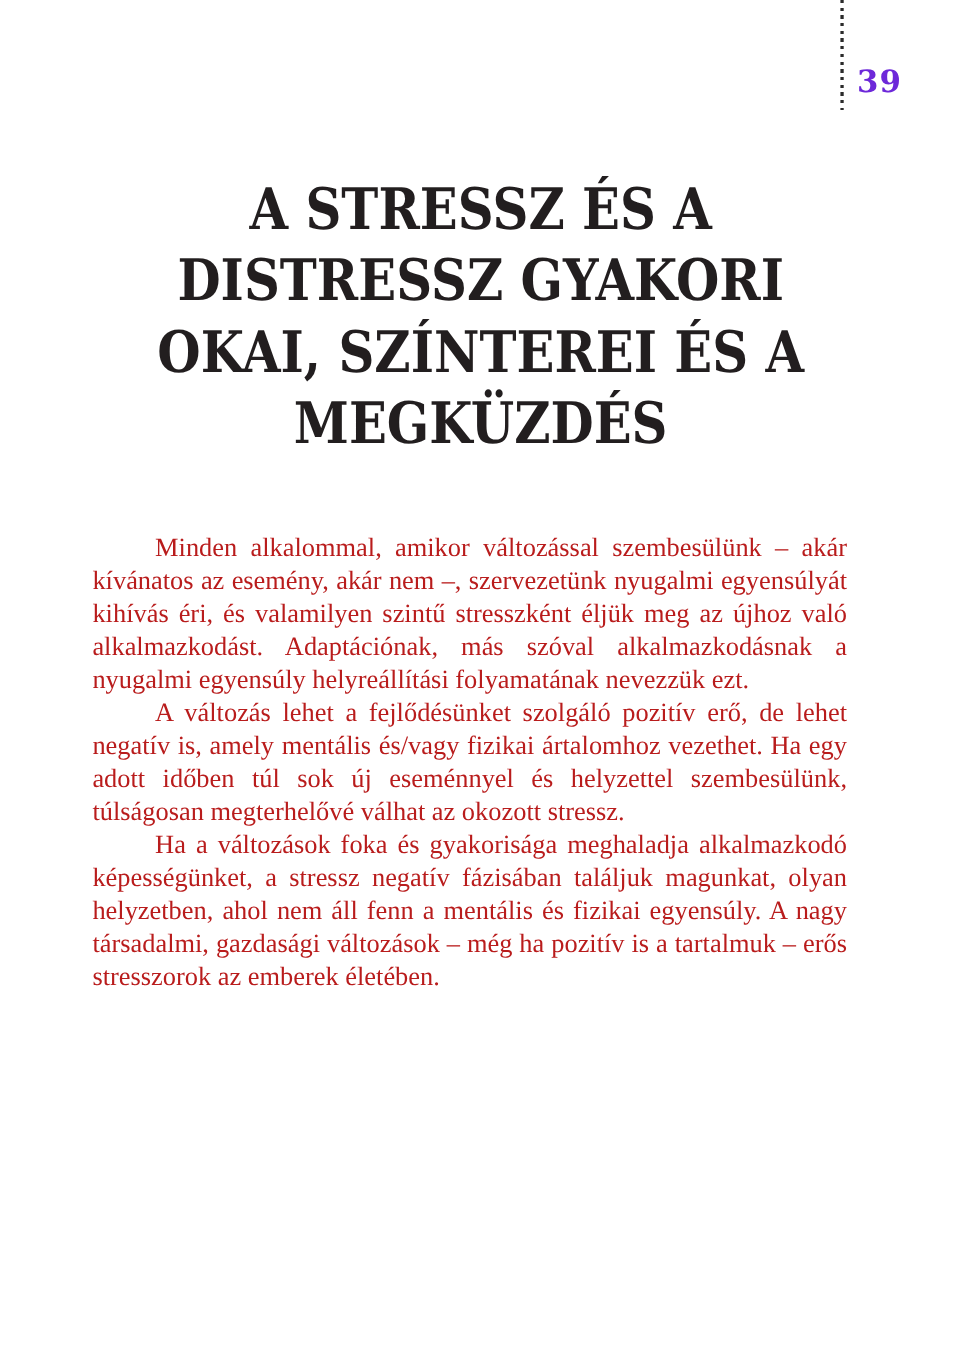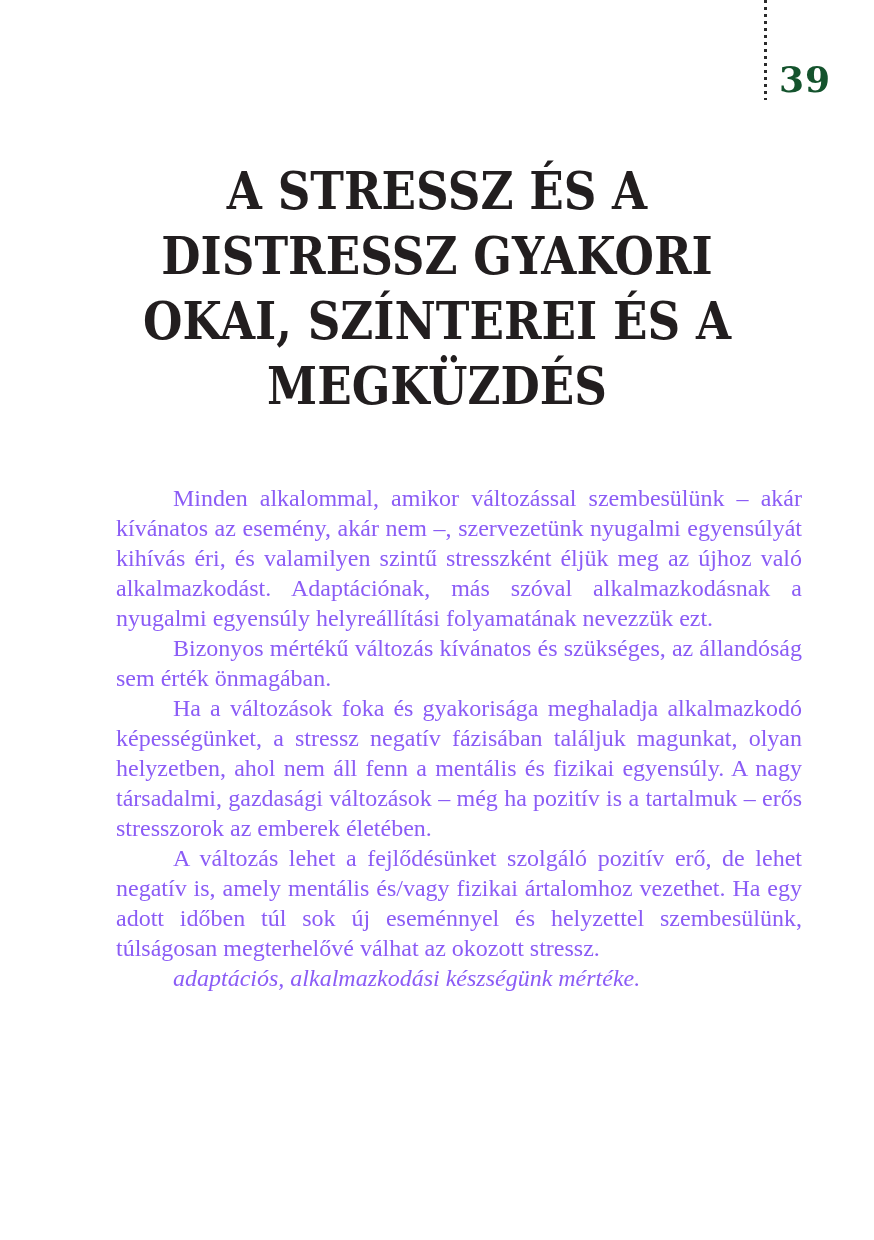--- a/index.html
+++ b/index.html
@@ -28,22 +28,22 @@
       #2b2b2b 0px, #2b2b2b 3px,
       transparent 3px, transparent 7px
     );
   }
   .page-number {
     position: absolute;
     left: 779px;
     top: 58px;
     font-family: "DejaVu Serif", serif;
     font-weight: bold;
-    font-size: 36px;
-    color: #14532d;
+    font-size: 28px;
+    color: #6d28d9;
     letter-spacing: 1px;
   }
   .chapter-title {
     position: absolute;
     top: 158px;
     left: 0;
     width: 874px;
     margin: 0;
     text-align: center;
     font-family: "DejaVu Serif", serif;
@@ -57,22 +57,21 @@
   .title-line { display: block; }
   .body-text {
     position: absolute;
     top: 483px;
     left: 84px;
     width: 686px;
     font-family: "Liberation Serif", serif;
     font-size: 24px;
     line-height: 30px;
     text-align: justify;
-    color: #8b5cf6;
-    margin-left: 32px;
+    color: #b91c1c;
   }
   .body-text p {
     margin: 0;
     text-indent: 57px;
   }
   .body-text p.em {
     font-style: italic;
     text-align: left;
   }
 </style>
@@ -87,19 +86,17 @@
 
   <h1 class="chapter-title">
     <span class="title-line">A STRESSZ ÉS A</span>
     <span class="title-line">DISTRESSZ GYAKORI</span>
     <span class="title-line">OKAI, SZÍNTEREI ÉS A</span>
     <span class="title-line">MEGKÜZDÉS</span>
   </h1>
 
   <div class="body-text">
     <p>Minden alkalommal, amikor változással szembesülünk – akár kívánatos az esemény, akár nem –, szervezetünk nyugalmi egyensúlyát kihívás éri, és valamilyen szintű stresszként éljük meg az újhoz való alkalmazkodást. Adaptációnak, más szóval alkalmazkodásnak a nyugalmi egyensúly helyreállítási folyamatának nevezzük ezt.</p>
-    <p>Bizonyos mértékű változás kívánatos és szükséges, az állandóság sem érték önmagában.</p>
+    <p>A változás lehet a fejlődésünket szolgáló pozitív erő, de lehet negatív is, amely mentális és/vagy fizikai ártalomhoz vezethet. Ha egy adott időben túl sok új eseménnyel és helyzettel szembesülünk, túlságosan megterhelővé válhat az okozott stressz.</p>
     <p>Ha a változások foka és gyakorisága meghaladja alkalmazkodó képességünket, a stressz negatív fázisában találjuk magunkat, olyan helyzetben, ahol nem áll fenn a mentális és fizikai egyensúly. A nagy társadalmi, gazdasági változások – még ha pozitív is a tartalmuk – erős stresszorok az emberek életében.</p>
-    <p>A változás lehet a fejlődésünket szolgáló pozitív erő, de lehet negatív is, amely mentális és/vagy fizikai ártalomhoz vezethet. Ha egy adott időben túl sok új eseménnyel és helyzettel szembesülünk, túlságosan megterhelővé válhat az okozott stressz.</p>
-    <p class="em">adaptációs, alkalmazkodási készségünk mértéke.</p>
   </div>
 
 </div>
 
 </body></html>

